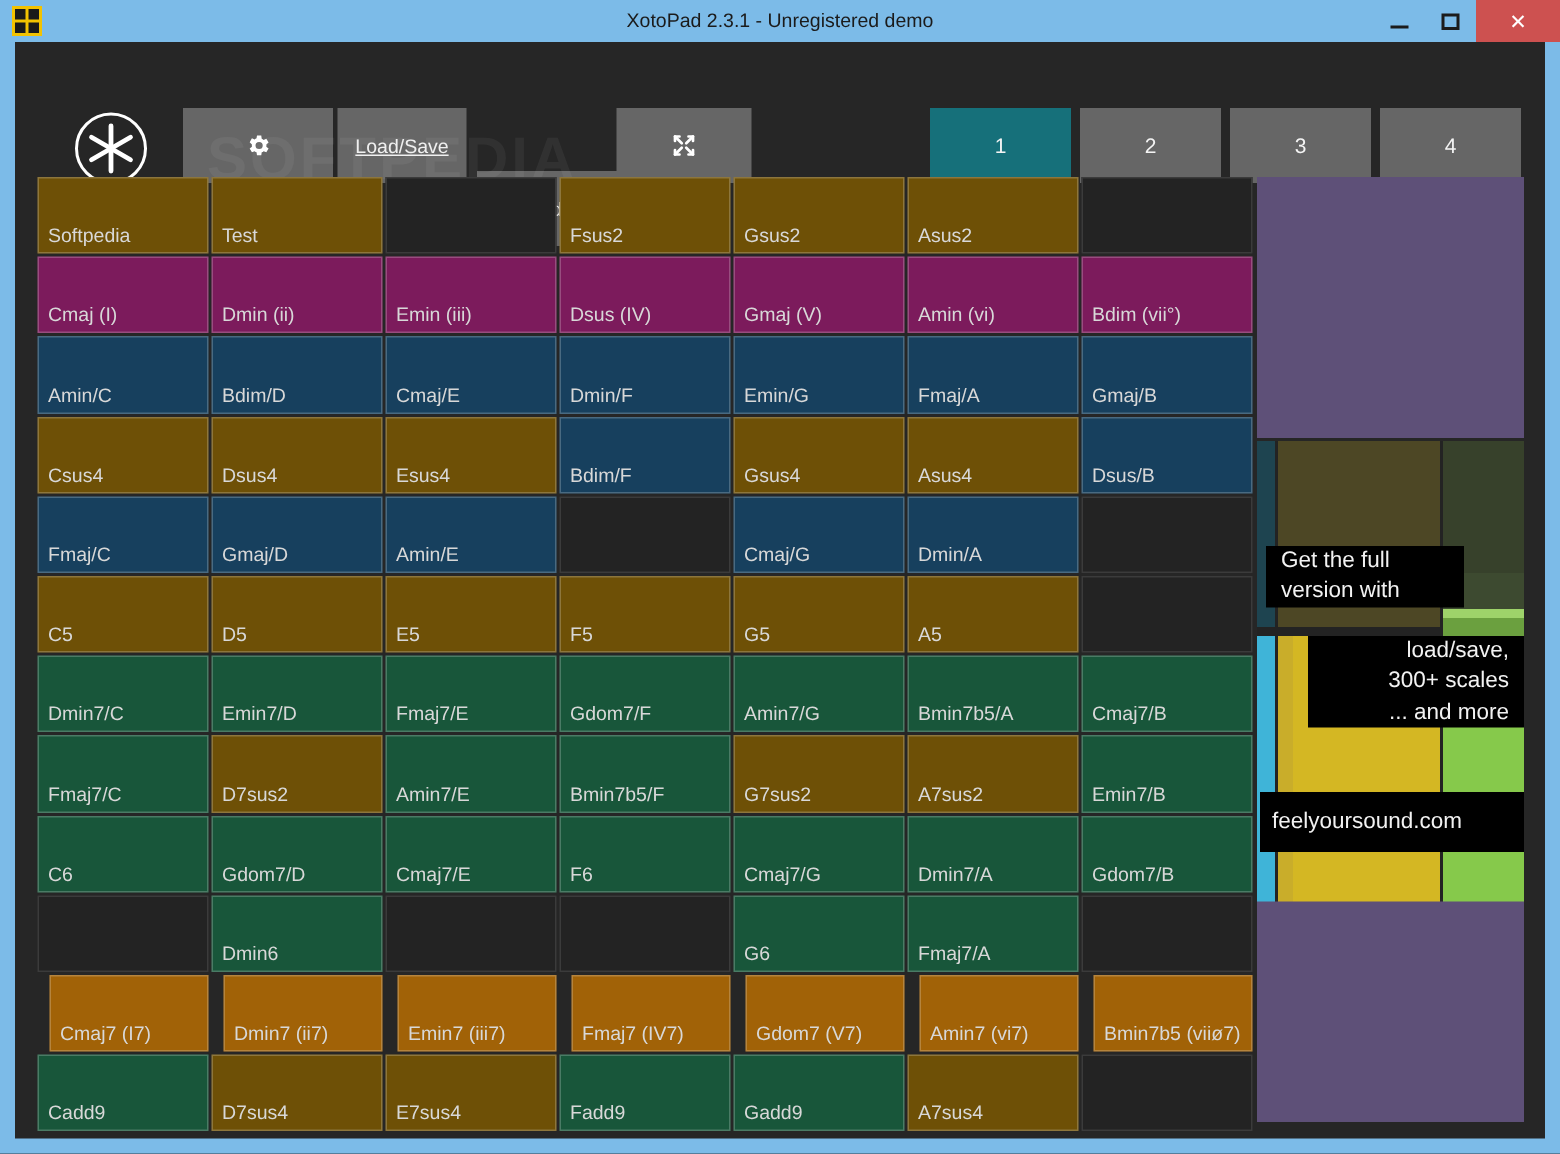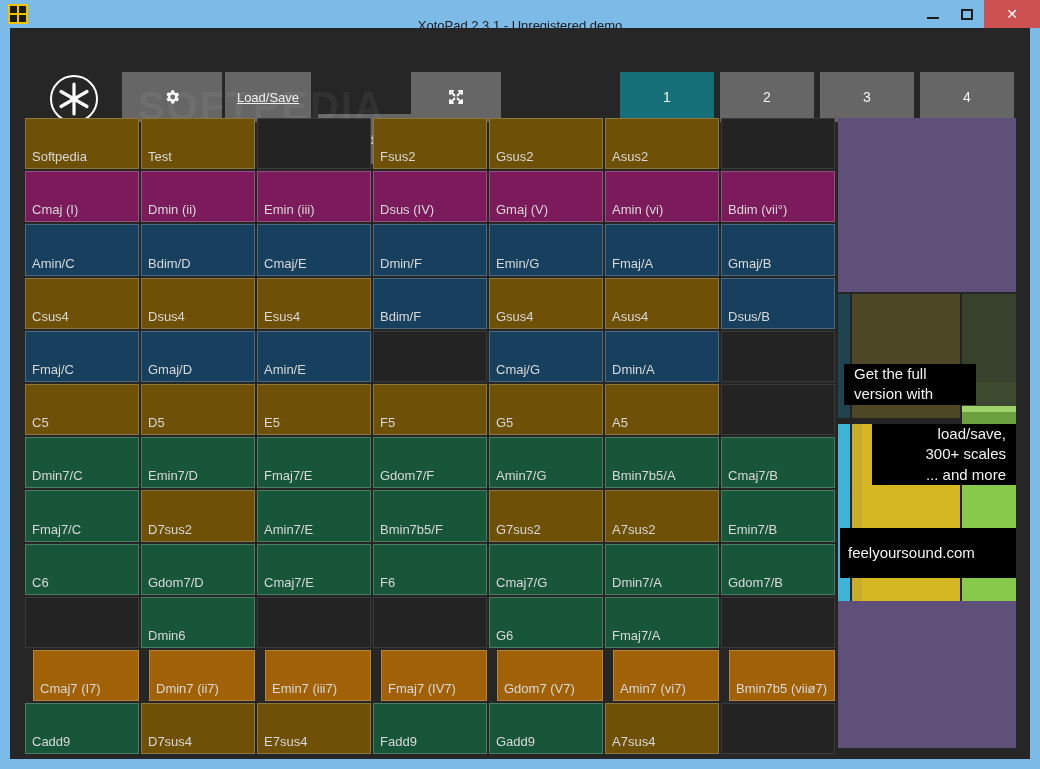--- a/index.html
+++ b/index.html
@@ -19,21 +19,21 @@
     background:#7cbbe8;
   }
   .app-icon {
     position:absolute; left:8px; top:4px; width:20px; height:20px;
     background:#f2c200;
     display:grid; grid-template-columns:1fr 1fr; grid-template-rows:1fr 1fr;
     gap:2px; padding:2px;
   }
   .app-icon i { background:#1a1a1a; display:block; }
   .title-text {
-    position:absolute; left:0; top:12px; width:1040px; height:28px;
+    position:absolute; left:0; top:0; width:1040px; height:28px;
     line-height:28px; text-align:center;
     font-size:13px; color:#1b1b1b;
   }
   .winbtns { position:absolute; right:0; top:0; height:28px; display:flex; }
   .winbtn {
     width:34px; height:28px; display:flex; align-items:center; justify-content:center;
     color:#1b1b1b; font-size:13px; line-height:1;
   }
   .winbtn.close { width:56px; background:#cd5150; color:#fff; font-size:14px; }
   .minglyph { display:block; width:12px; height:2px; background:#1b1b1b; margin-top:8px; }
@@ -130,21 +130,21 @@
   .bar-gold    { left:14px;top:130px; width:108px;height:178px; background:#d4b723; }
   .bar-gold2   { left:14px;top:130px; width:10px; height:178px; background:#c9ad2a; }
   .bar-green2  { left:124px;top:186px; width:54px; height:122px; background:#86c94b; }
 
   .tooltip {
     position:absolute; background:#000; color:#f2f2f2;
     padding:0 10px; font-size:15px; line-height:1.35;
   }
   .tip1 { left:844px; top:364px; width:132px; }
   .tip2 { left:872px; top:424px; width:144px; text-align:right; }
-  .tip3 { left:840px; top:528px; width:176px; font-size:15px; padding:15px 8px; }
+  .tip3 { left:840px; top:528px; width:176px; font-size:15px; padding:10px 8px; }
 </style>
 </head>
 <body>
 
 <div id="app">
 
   <div class="titlebar">
     <div class="app-icon">
       <i></i>
         <i></i>

